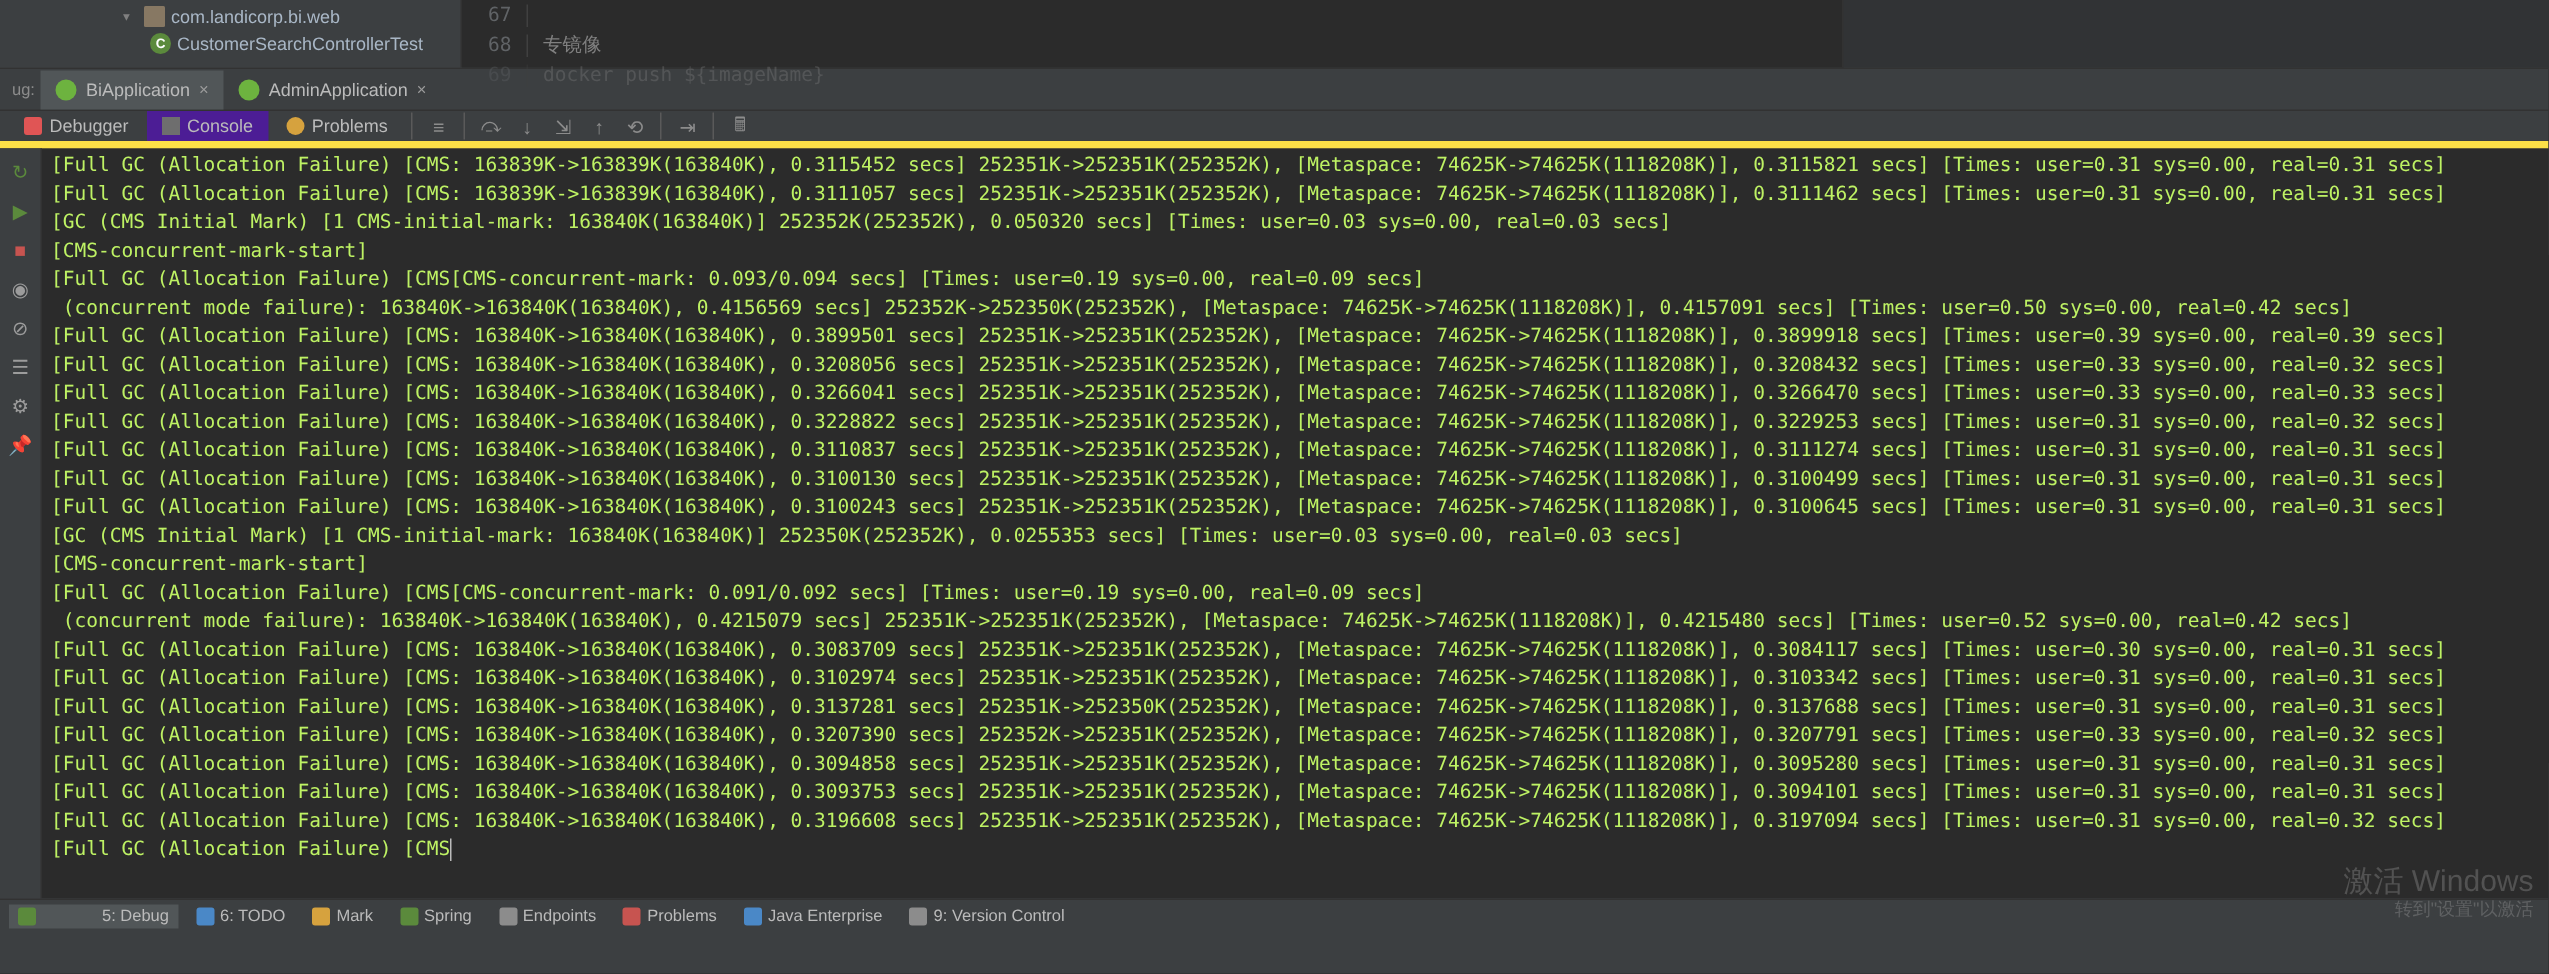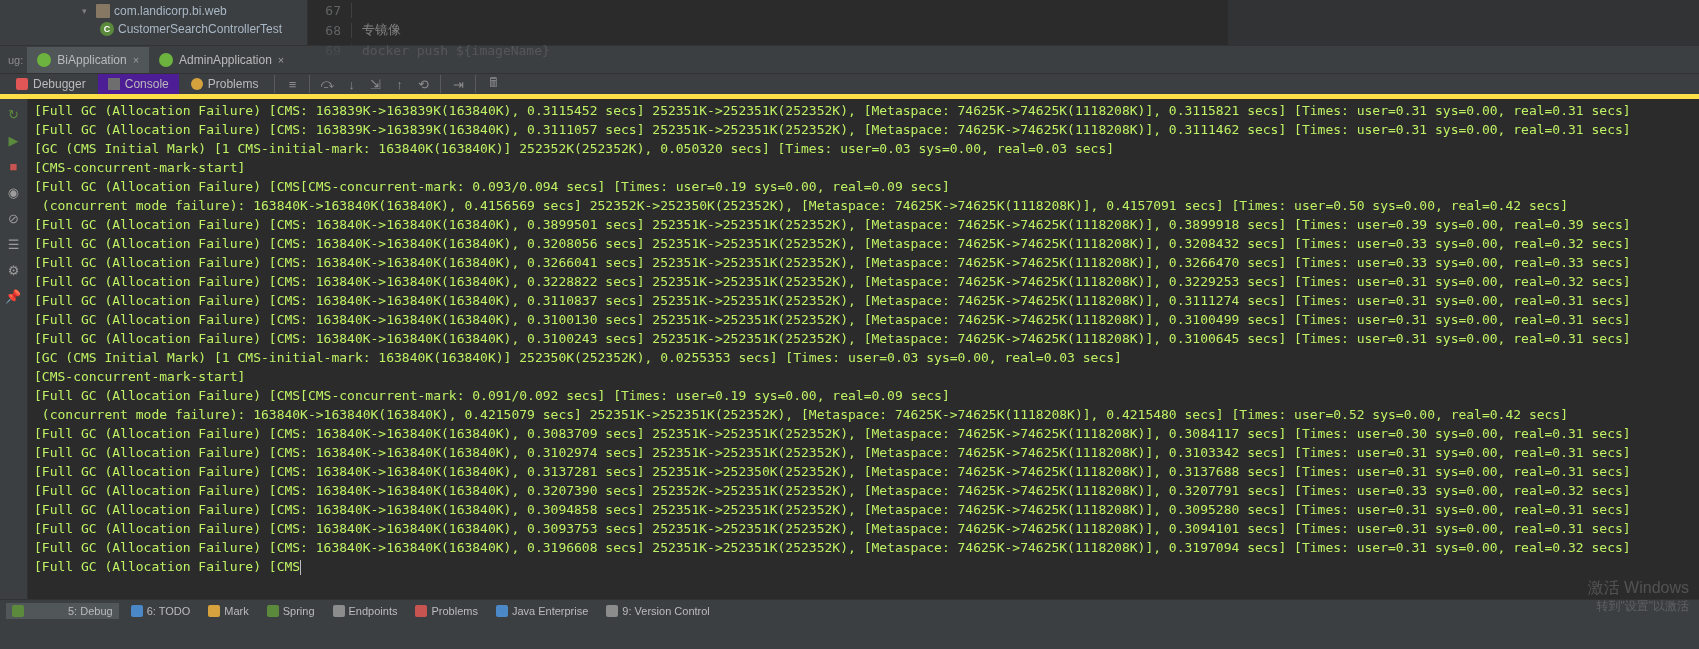--- a/index.html
+++ b/index.html
@@ -138,21 +138,21 @@
   .sq.gray { background:#8c8c8c; }
 
   .watermark {
     position:absolute;
     right:10px; bottom:34px;
     text-align:right;
     color:rgba(200,200,200,0.25);
     pointer-events:none;
     line-height:18px;
   }
-  .watermark .big { font-size:16px; }
+  .watermark .big { font-size:20px; }
   .watermark .small { font-size:12px; }
 </style>
 </head>
 <body>
 
 <div class="top-row">
   <div class="tree-part">
     <div class="tree-indent0">
       <span class="arrow-icon">▾</span>
       <span class="folder-icon"></span>

